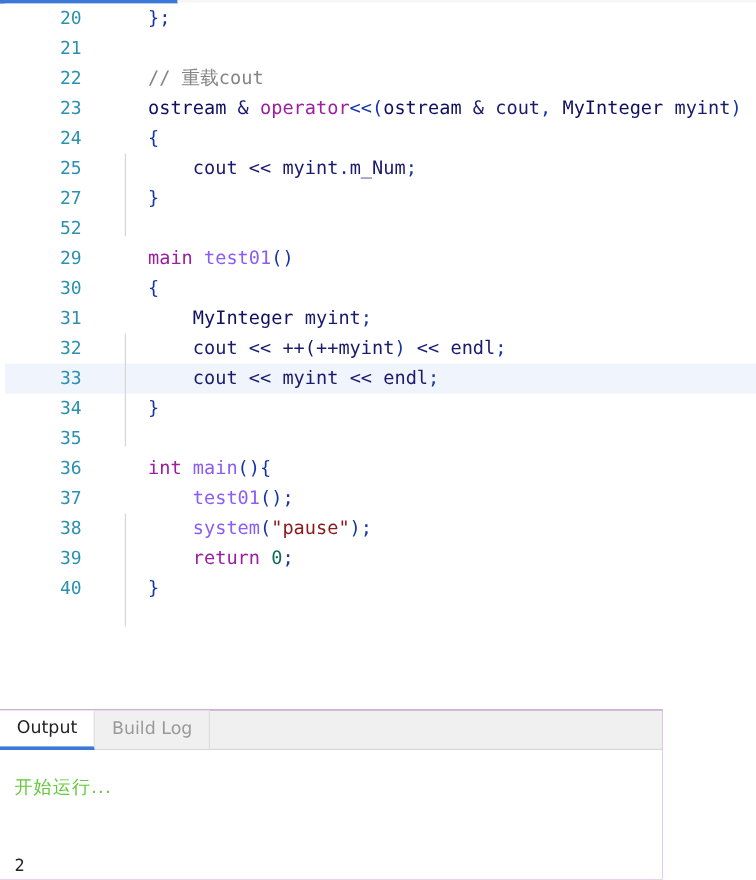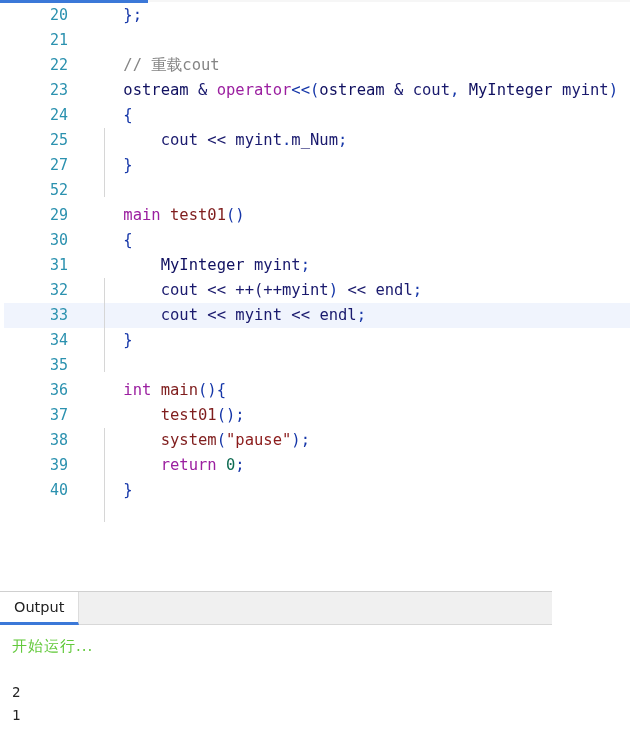--- a/index.html
+++ b/index.html
@@ -77,21 +77,21 @@
   .indent-guide {
     position: absolute;
     left: 100px;
     width: 1px;
     background: #d6d6d6;
   }
 
   
   .kw      { color: #9b1fa0; }   
   .type    { color: #101060; }   
-  .fn      { color: #7f1d1d; }   
+  .fn      { color: #8b5cf6; }   
   .ident   { color: #1a1a6e; }
   .punct   { color: #1536a8; }
   .op      { color: #1a1a6e; }
   .str     { color: #8b1a1a; }
   .num     { color: #0e6b52; }
   .com     { color: #858585; text-align: center; }
   .member  { color: #1a1a6e; }
 
   
   .bottom-panel {
@@ -129,21 +129,21 @@
   }
 
   .console {
     position: relative;
     height: 108px;
     background: #ffffff;
     padding: 10px 12px 0 12px;
     font-family: "DejaVu Sans Mono", monospace;
     font-size: 14px;
   }
-  .console-line { line-height: 23px; white-space: pre; }
+  .console-line { line-height: 23px; white-space: pre; margin-top: 10px; }
   .run-msg {
     color: #62c93b;
     font-family: "DejaVu Sans", sans-serif;
     font-size: 15px;
     letter-spacing: 1px;
   }
   .out-val { color: #242424; font-size: 14px; }
   .blank-line { height: 23px; }
 </style>
 </head>
@@ -179,20 +179,23 @@
       <div class="indent-guide" style="top: 275px; height: 94px;"></div>
       <div class="indent-guide" style="top: 425px; height: 94px;"></div>
     </div>
 
   <div class="bottom-panel">
 
     <div class="tabbar" id="tabbar">
         <div class="tab active">
           <span>Output</span>
         </div>
+        <div class="tab">
+          <span>Build Log</span>
+        </div>
       </div>
 
     <div class="console">
       <div class="console-line run-msg">开始运行...</div>
       <div class="console-line blank-line"></div>
       <div class="console-line out-val">2</div>
       <div class="console-line out-val">1</div>
     </div>
   </div>
 </div>

